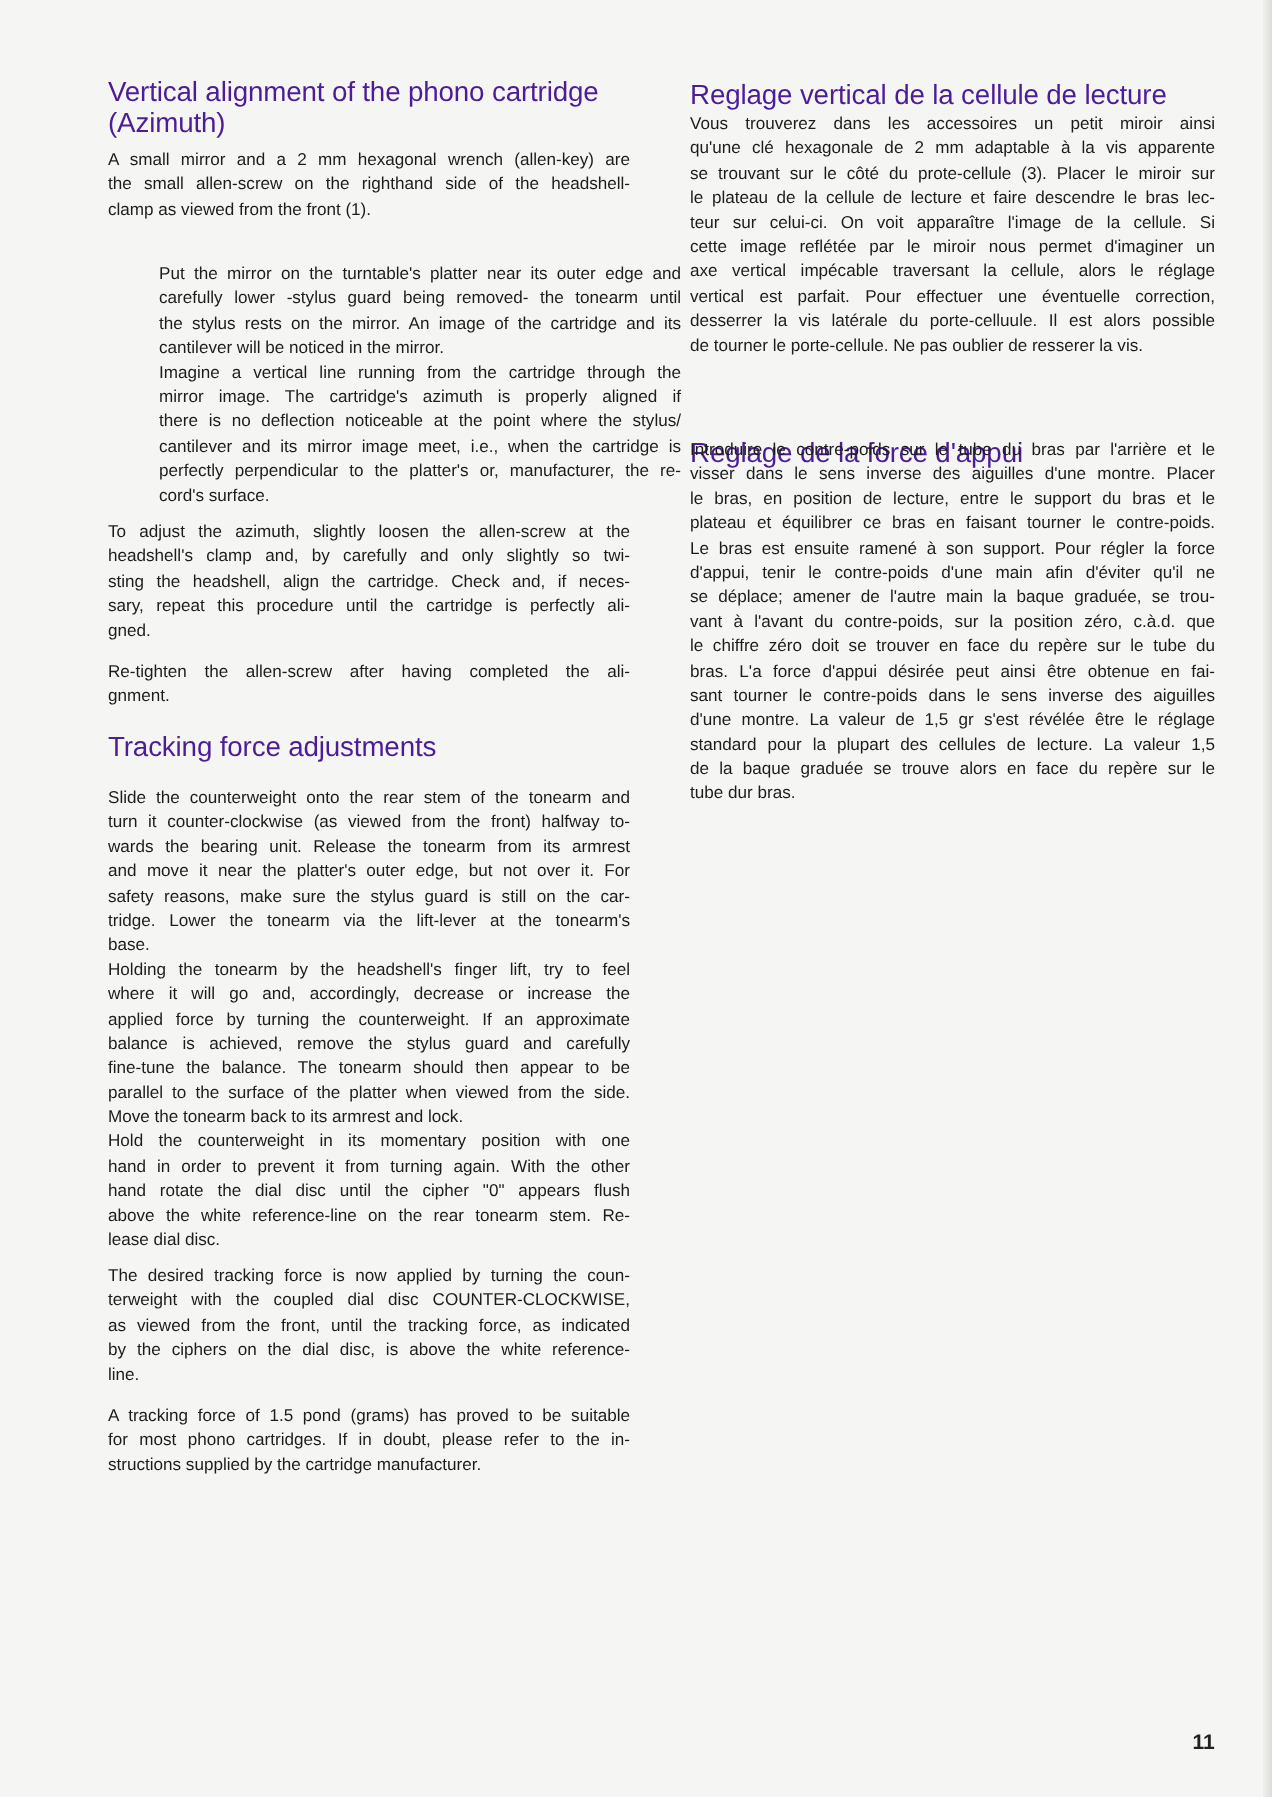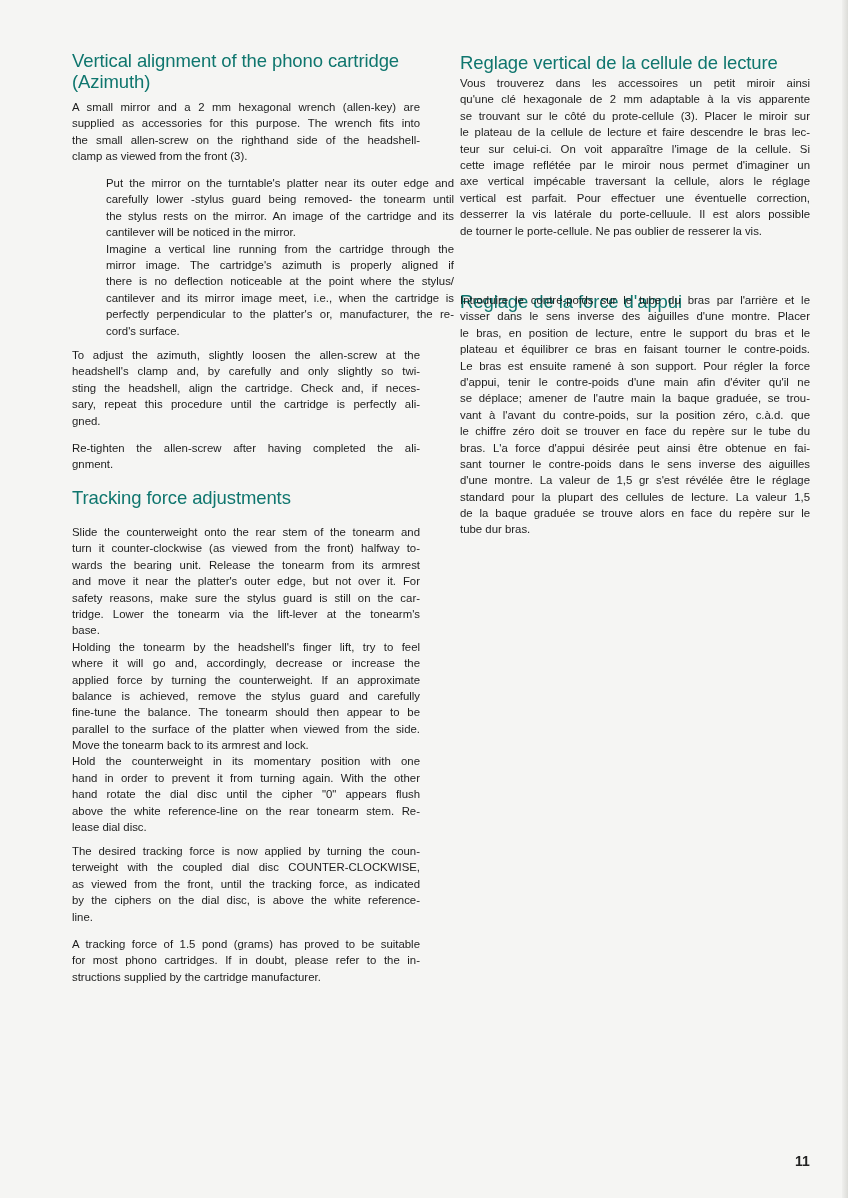--- a/index.html
+++ b/index.html
@@ -13,21 +13,21 @@
   .page-edge {
     position: absolute; right: 0; top: 0; width: 6px; height: 1198px;
     background: linear-gradient(to right, #f0f0ee, #dcdcd8);
   }
   .col { position: absolute; top: 0; }
   .col-left { left: 72px; width: 348px; }
   .col-right { left: 460px; width: 350px; }
   .heading {
     position: absolute; left: 0; margin: 0;
     font-weight: normal; font-size: 18.5px; line-height: 21px;
-    color: #0f766e; letter-spacing: -0.1px; white-space: nowrap;
+    color: #4c1d95; letter-spacing: -0.1px; white-space: nowrap;
   }
   .para { position: absolute; left: 0; width: 100%; }
   .line {
     display: block; height: 16.4px; line-height: 16.4px;
     font-size: 11.4px; white-space: nowrap;
     text-align: justify; text-align-last: justify;
     overflow: hidden;
   }
   .line.last { text-align-last: left; }
   .page-number {
@@ -42,23 +42,22 @@
 
 <div class="col col-left">
 
   <h2 class="heading" style="top:50px;">
     <span style="display:block">Vertical alignment of the phono cartridge</span>
     <span style="display:block">(Azimuth)</span>
   </h2>
 
   <div class="para" style="top:99px;">
     <span class="line">A small mirror and a 2 mm hexagonal wrench (allen-key) are</span>
-    <span class="line">supplied as accessories for this purpose. The wrench fits into</span>
     <span class="line">the small allen-screw on the righthand side of the headshell-</span>
-    <span class="line last">clamp as viewed from the front (3).</span>
+    <span class="line last">clamp as viewed from the front (1).</span>
   </div>
 
   <div class="para" style="top:175px;margin-left:34px;">
     <span class="line">Put the mirror on the turntable's platter near its outer edge and</span>
     <span class="line">carefully lower -stylus guard being removed- the tonearm until</span>
     <span class="line">the stylus rests on the mirror. An image of the cartridge and its</span>
     <span class="line last">cantilever will be noticed in the mirror.</span>
     <span class="line">Imagine a vertical line running from the cartridge through the</span>
     <span class="line">mirror image. The cartridge's azimuth is properly aligned if</span>
     <span class="line">there is no deflection noticeable at the point where the stylus/</span>

